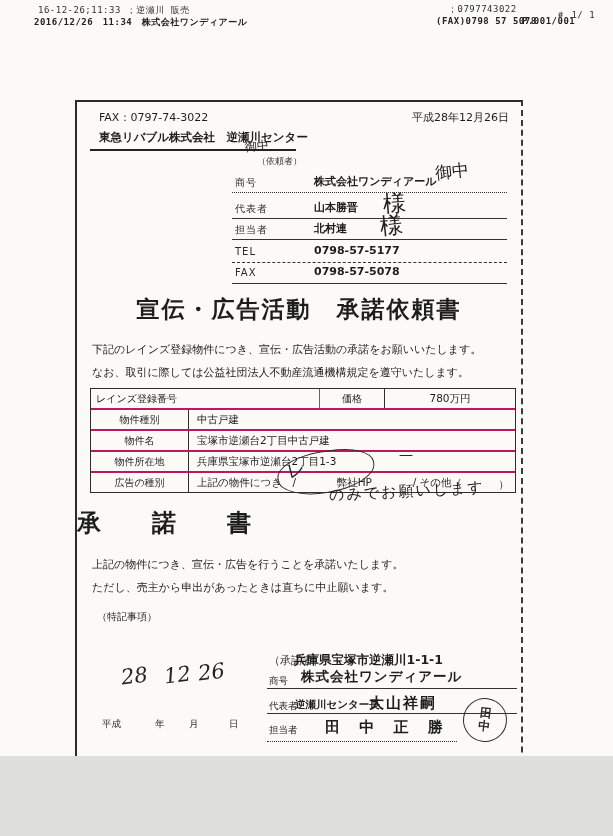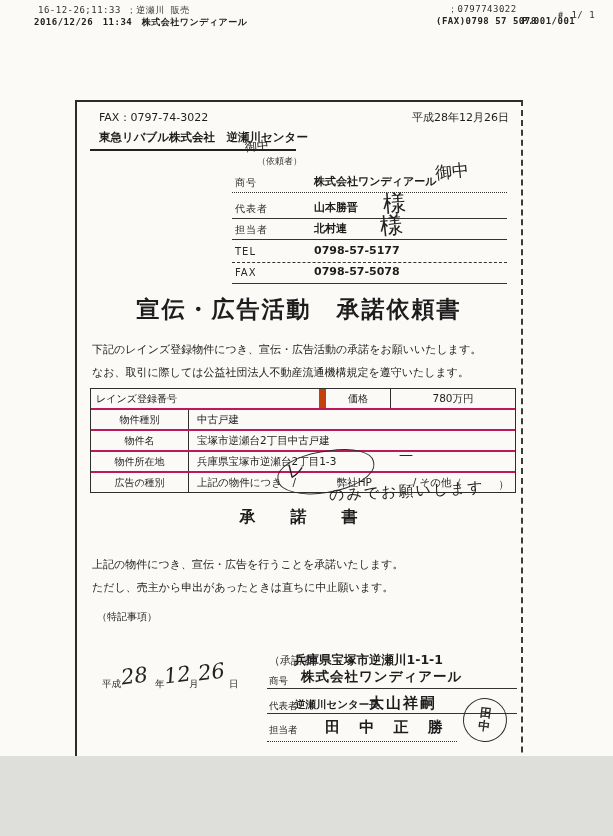--- a/index.html
+++ b/index.html
@@ -33,37 +33,37 @@
   #rec-hw{font-size:12px;transform:rotate(-5deg);}
   
   #title1{left:0;top:192px;width:100%;text-align:center;font-size:23px;font-weight:700;letter-spacing:2px;}
   #intro1{left:15px;top:240px;font-size:11px;}
   #intro2{left:15px;top:263px;font-size:11px;}
   
   .tbl{position:absolute;left:13px;top:286px;width:424px;border:1.4px solid #2e2e2e;font-size:10px;}
   .trow{display:flex;height:19px;border-top:2px solid #be185d;align-items:center;}
   .trow:first-child{border-top:none;}
   .c-lbl1{width:228px;padding-left:5px;box-sizing:border-box;}
-  .c-price-lbl{width:64px;text-align:center;border-left:7px solid #c2410c;border-right:1px solid #2e2e2e;align-self:stretch;line-height:19px;}
+  .c-price-lbl{width:64px;text-align:center;border-left:1px solid #c2410c;border-right:1px solid #2e2e2e;align-self:stretch;line-height:19px;}
   .c-price-val{flex:1;text-align:center;font-size:10.5px;}
   .c-lbl{width:97px;text-align:center;border-right:1px solid #2e2e2e;align-self:stretch;line-height:19px;}
   .c-val{flex:1;padding-left:8px;font-size:10.5px;position:relative;}
   .adspace{display:inline-block;width:34px;}
   #ad-close{position:absolute;right:6px;top:2px;}
   #hw-dash{left:322px;top:344px;font-size:14px;}
   #hw-ellipse{left:200px;top:349px;width:96px;height:40px;border:1.7px solid #2f2f2f;border-radius:50% 45% 55% 50%;transform:rotate(-9deg);background:transparent;}
   #hw-check{left:210px;top:356px;font-size:18px;transform:rotate(-14deg);}
   #hw-note{left:252px;top:380px;font-size:15px;letter-spacing:2px;transform:rotate(-3deg);}
   
-  #title2{left:0;top:405px;width:100%;text-align:center;font-size:16px;font-weight:700;letter-spacing:1px;}
+  #title2{left:0;top:405px;width:100%;text-align:left;font-size:24px;font-weight:700;letter-spacing:1px;}
   #con1{left:15px;top:455px;font-size:11px;}
   #con2{left:15px;top:478px;font-size:11px;}
   #notes{left:20px;top:508px;font-size:10px;}
   
-  .dsm{font-size:9.5px;color:#2a2a2a;}
+  .dsm{font-size:9.5px;color:#2a2a2a;margin-top:40px;}
   #d-era{left:25px;top:576px;} #d-yu{left:78px;top:576px;} #d-mu{left:112px;top:576px;} #d-du{left:152px;top:576px;}
   .dhw{font-size:21px;transform:rotate(-7deg);font-style:italic;}
   #d-y{left:44px;top:562px;} #d-m{left:87px;top:561px;} #d-d{left:121px;top:558px;}
   #acclbl{left:192px;top:551px;font-size:11px;color:#333;}
   #addr{left:217px;top:550px;font-size:12.5px;font-weight:700;}
   #co-lbl{left:192px;top:573px;font-size:9.5px;}
   #co-val{left:224px;top:566px;font-size:13.5px;font-weight:700;letter-spacing:1px;}
   #ul-co{left:190px;top:586px;width:250px;}
   #rep-lbl{left:192px;top:598px;font-size:9.5px;}
   #rep-title{left:218px;top:596px;font-size:10.5px;font-weight:600;}

